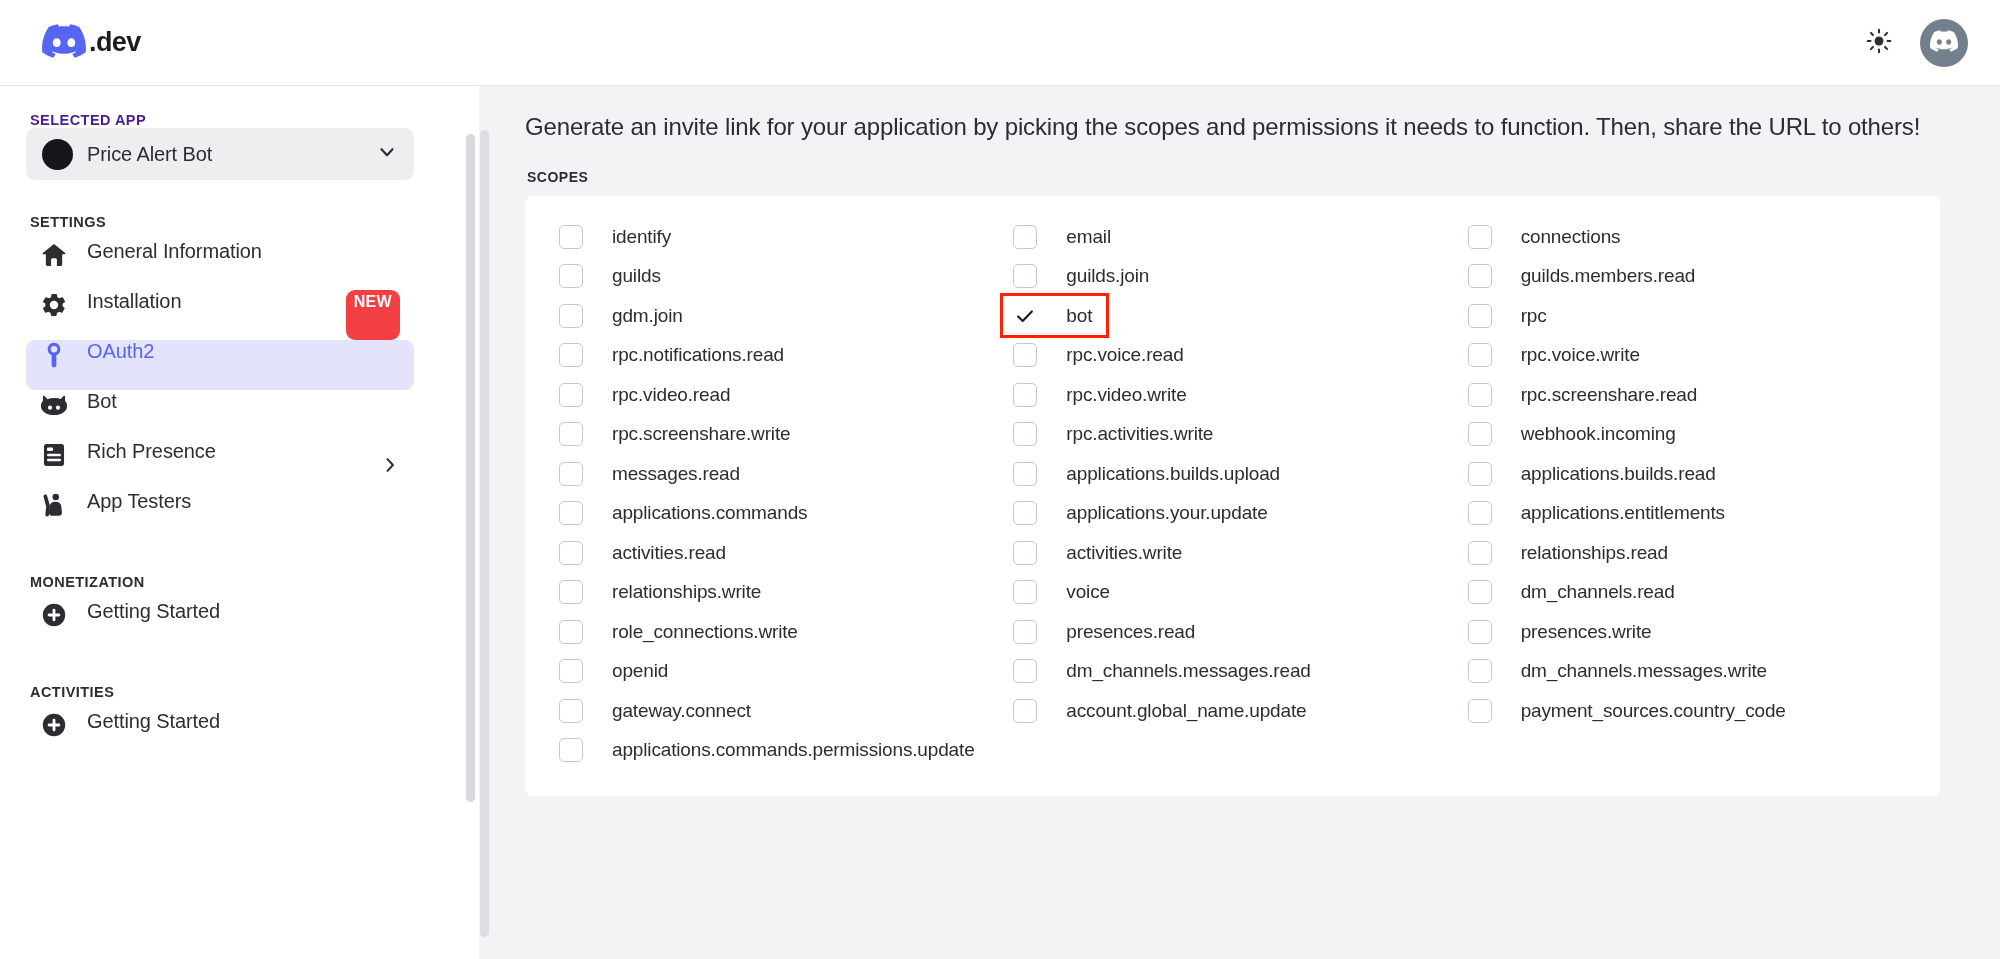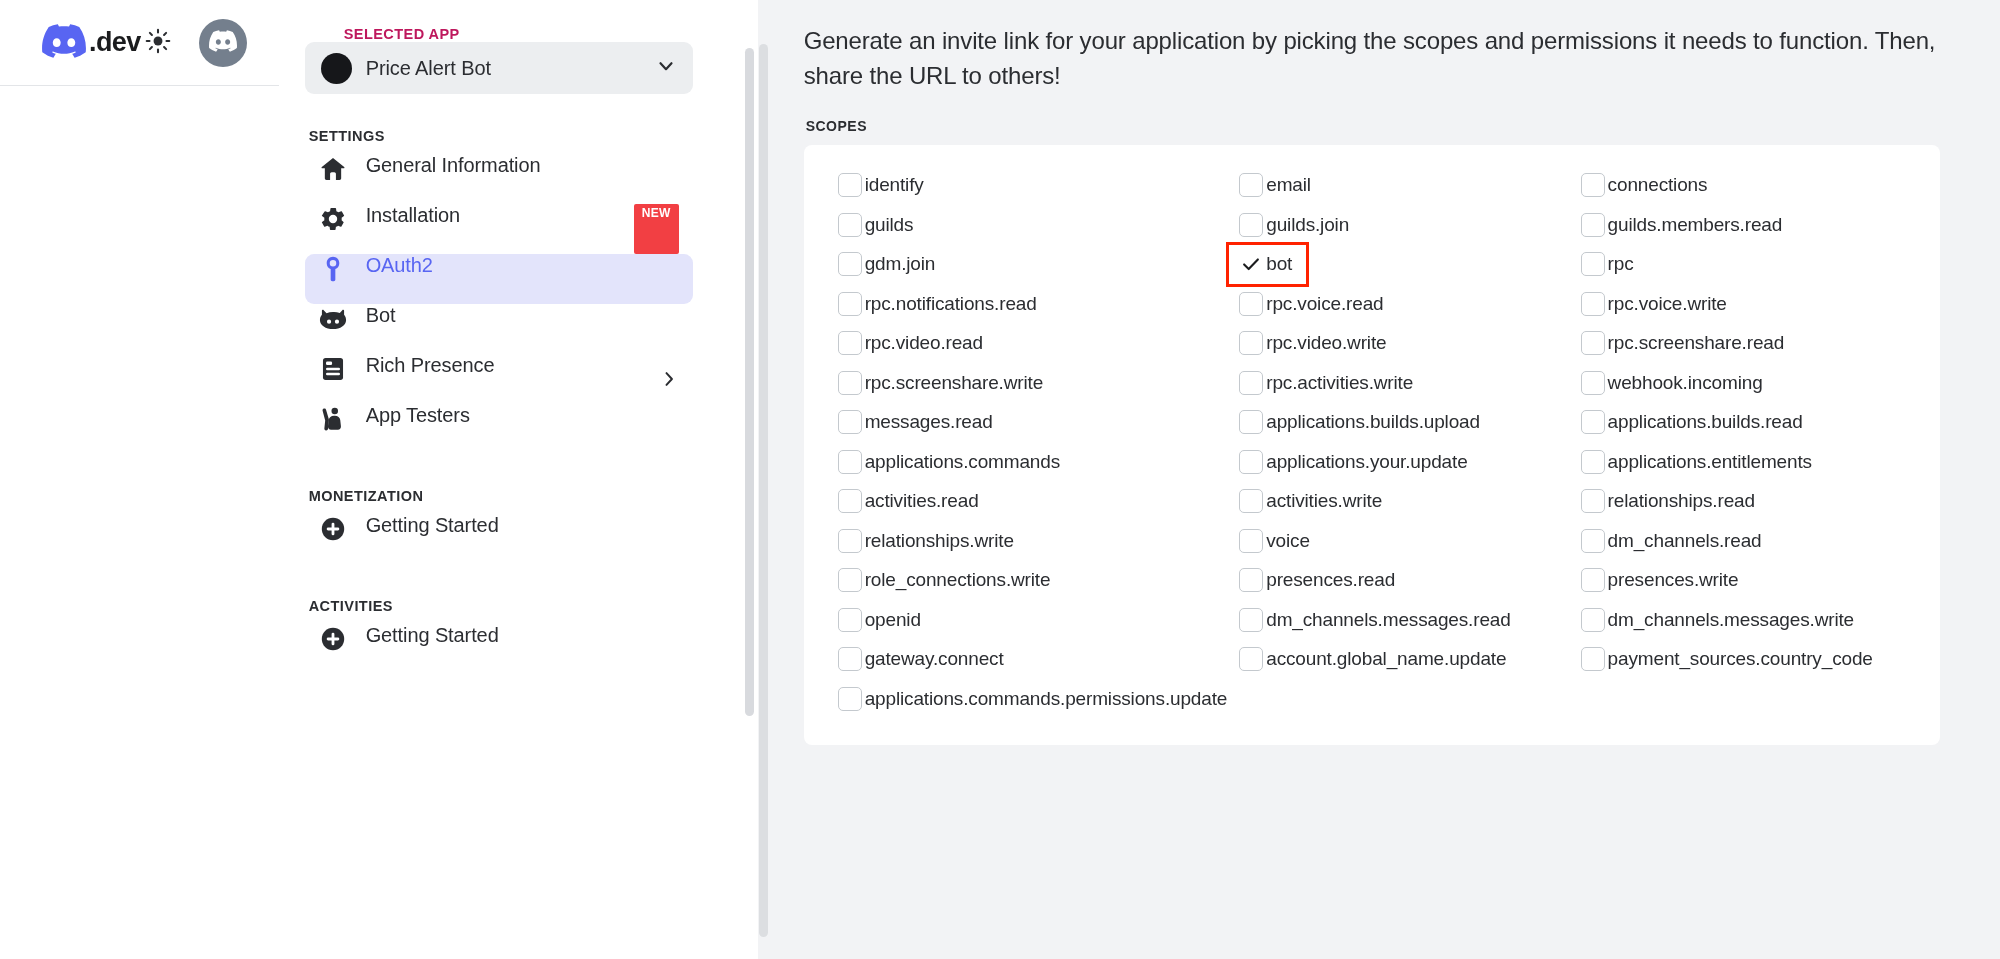--- a/index.html
+++ b/index.html
@@ -11,21 +11,21 @@
     background: #ffffff;
     font-family: "Liberation Sans", sans-serif;
     -webkit-font-smoothing: antialiased;
   }
 
   #app {
     position: relative;
     width: 2000px;
     height: 959px;
     display: flex;
-    flex-direction: row;
+    flex-direction: column;
     background: #ffffff;
   }
 
   
   .topbar {
     height: 86px;
     min-height: 86px;
     background: #ffffff;
     border-bottom: 1px solid #e3e5e8;
     display: flex;
@@ -83,24 +83,23 @@
     padding: 26px 0 0 0;
     position: relative;
     overflow: hidden;
   }
   .sidebar-inner { padding: 0 26px 0 26px; width: 440px; }
 
   .side-label {
     font-size: 14.5px;
     font-weight: 700;
     letter-spacing: 0.45px;
-    color: #be185d;
+    color: #4c1d95;
     text-transform: uppercase;
     padding-left: 4px;
-    margin-left: 35px;
   }
 
   .app-select {
     margin-top: 0;
     height: 52px;
     background: #eceef0;
     border-radius: 9px;
     display: flex;
     align-items: center;
     padding: 0 16px;
@@ -150,25 +149,25 @@
     color: #2b2d31;
     letter-spacing: -0.1px;
     flex: 1;
     white-space: nowrap;
   }
   .nav-item.active .nav-text { color: #5865f2; }
 
   .badge-new {
     background: #f23f43;
     color: #ffffff;
-    font-size: 12px;
+    font-size: 16px;
     font-weight: 700;
     letter-spacing: 0.3px;
     padding: 3px 8px 3px 8px;
-    border-radius: 2px;
+    border-radius: 9px;
     line-height: 1.1;
     flex-shrink: 0;
   }
   .chev-right { flex-shrink: 0; display: flex; align-items: center; }
 
   
   .sidebar-divider {
     position: absolute;
     left: 479px; top: 0; bottom: 0;
     width: 1px;
@@ -231,21 +230,21 @@
   }
   .scopes-grid {
     display: grid;
     grid-template-columns: 1fr 1fr 1fr;
     column-gap: 8px;
     row-gap: 0;
   }
   .scope-item {
     display: flex;
     align-items: center;
-    gap: 3px;
+    gap: 29px;
     height: 39.5px;
     cursor: pointer;
     position: relative;
     padding-left: 4px;
   }
   .cb {
     width: 24px; height: 24px;
     min-width: 24px;
     border: 1.6px solid #c4c9ce;
     border-radius: 5px;

